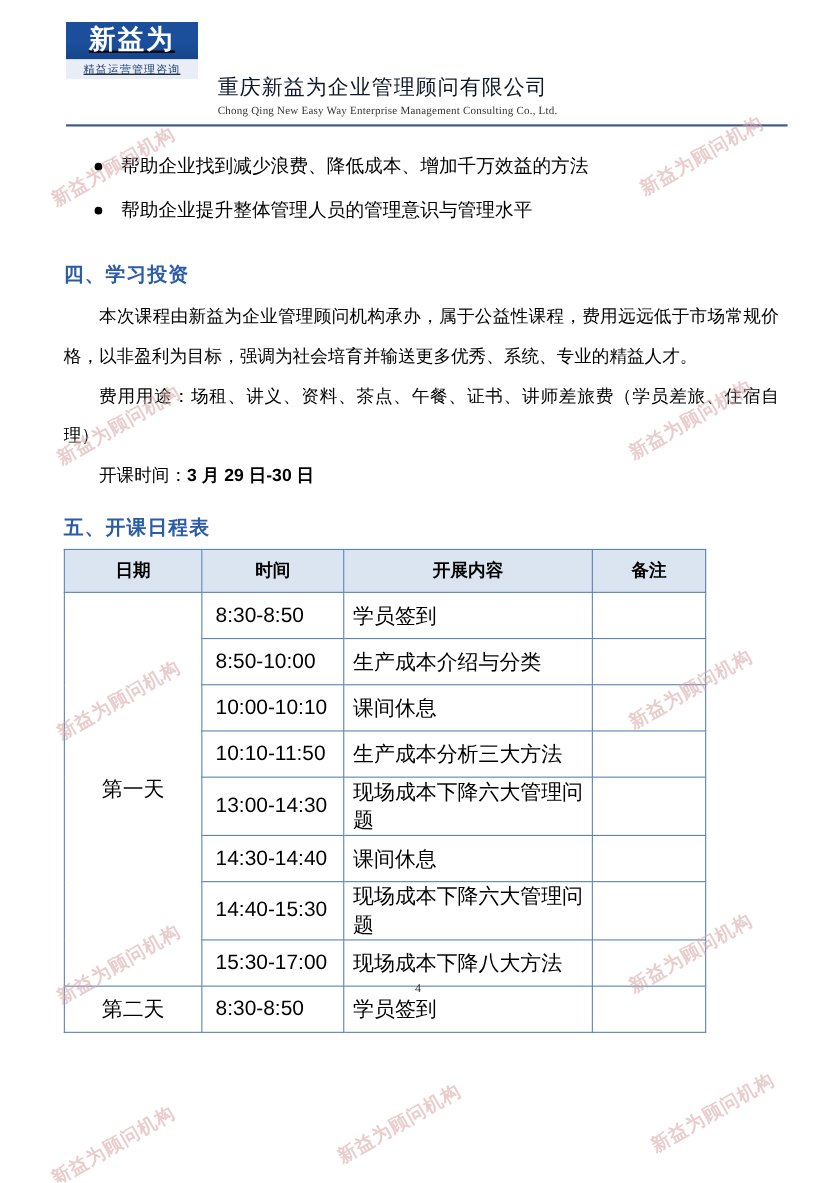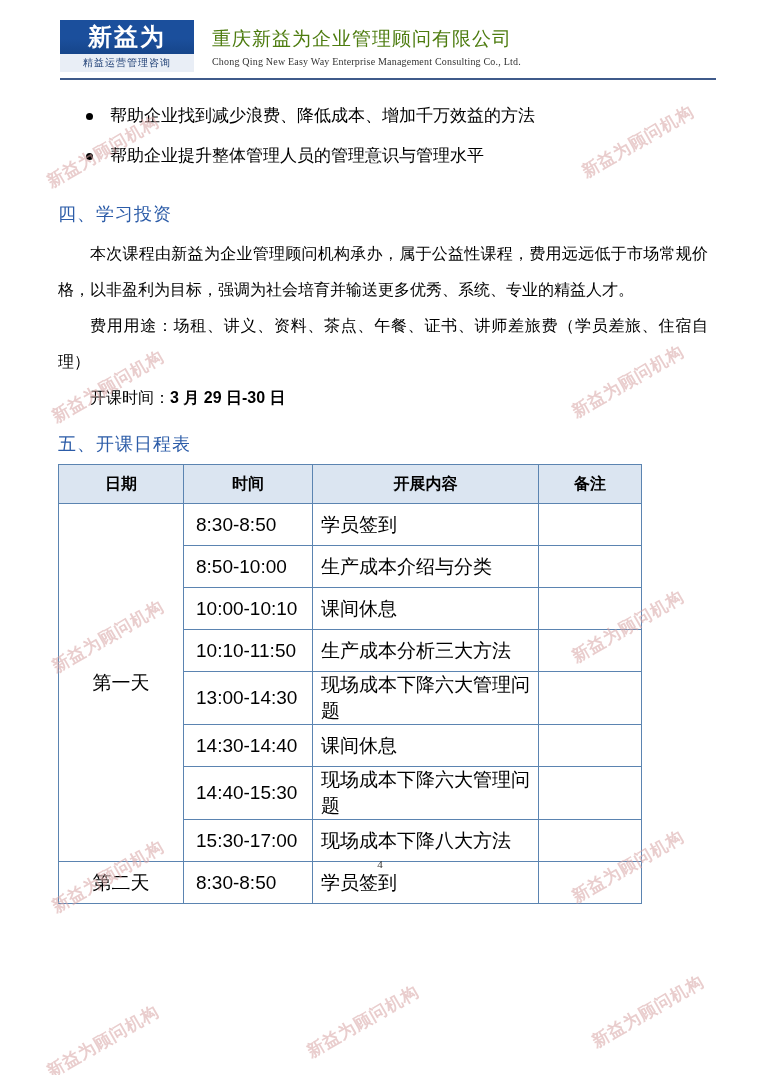--- a/index.html
+++ b/index.html
@@ -41,23 +41,24 @@
     position: relative;
     z-index: 1;
     padding: 0;
   }
   #doc-header {
     display: flex;
     align-items: flex-start;
     padding: 18px 48px 4px 60px;
   }
   .logo-block {
-    width: 134px;
+    width: 120px;
     flex: none;
     margin-top: 2px;
+    text-decoration: underline;
   }
   .logo-main {
     background: linear-gradient(180deg,#1b4f9c 0%, #1b4f9c 55%, #16458a 100%);
     color: #ffffff;
     font-size: 24px;
     font-weight: 700;
     letter-spacing: 2px;
     text-align: center;
     padding: 4px 2px 5px;
     line-height: 1.05;
@@ -71,23 +72,24 @@
     padding: 2px 0 2px;
     letter-spacing: 1px;
   }
   .header-titles {
     flex: 1;
     padding-left: 18px;
     padding-top: 8px;
   }
   .company-cn {
     font-size: 19px;
-    color: #4d7c0f;
+    color: #0f172a;
     font-weight: 400;
     letter-spacing: 1px;
+    margin-top: 40px;
   }
   .company-en {
     font-size: 10px;
     color: #333;
     font-family: "Liberation Serif", serif;
     margin-top: 4px;
     letter-spacing: 0.2px;
   }
   #header-rule {
     height: 0;
@@ -116,21 +118,21 @@
     width: 7px;
     height: 7px;
     background: #000;
     border-radius: 50%;
   }
 
   
   .section-heading {
     color: #2c5ca8;
     font-size: 18px;
-    font-weight: 400;
+    font-weight: 700;
     margin: 26px 0 10px 58px;
     letter-spacing: 1px;
   }
   .section-heading.tight {
     margin-top: 16px;
     margin-bottom: 8px;
   }
 
   
   .body-para {

